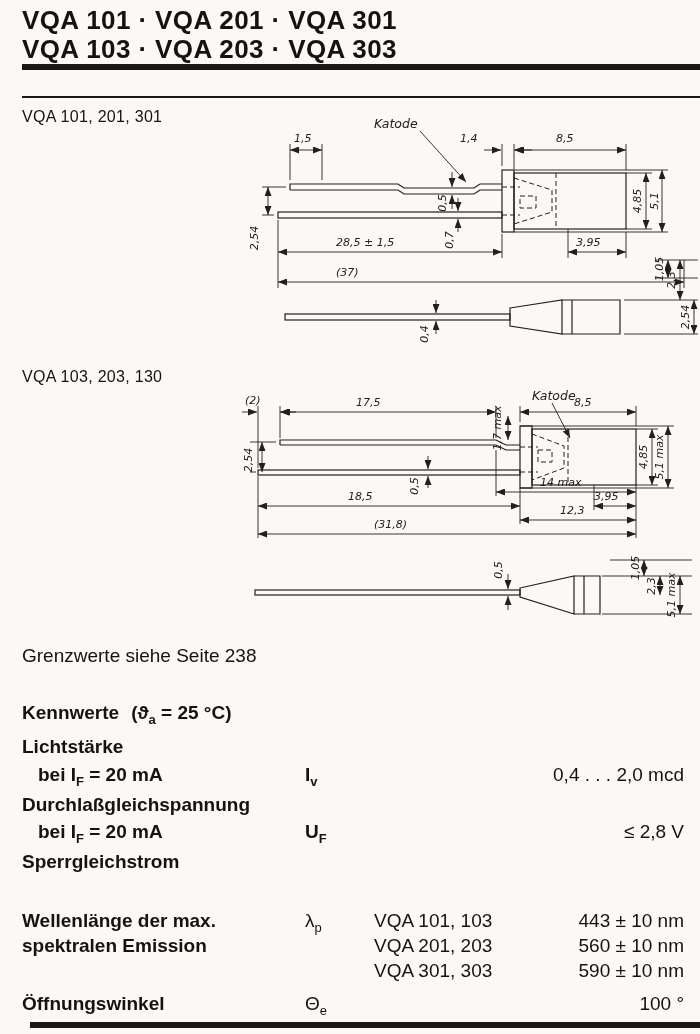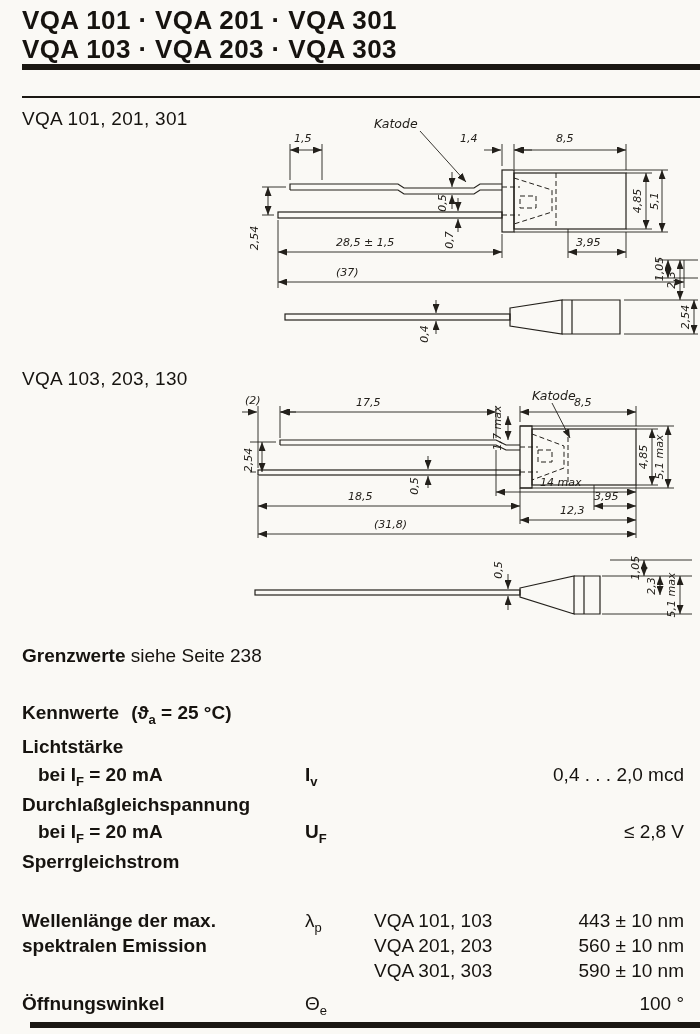--- a/index.html
+++ b/index.html
@@ -8,33 +8,33 @@
     position:relative; width:700px; height:1034px; margin:0 auto;
     background:#faf9f5; color:#16130f; overflow:hidden;
     font-family:"Liberation Sans", sans-serif;
   }
   .hdr { position:absolute; top:6px; left:22px; }
   .h1 { font-weight:bold; font-size:26px; line-height:1.13; letter-spacing:0.4px; }
   .rule-thick { position:absolute; height:6px; background:#1b1813; }
   .rule-top { top:64px; left:22px; right:0; }
   .rule-bottom { top:1022px; left:30px; right:0; }
   .rule-thin { position:absolute; top:96px; left:22px; right:0; height:2px; background:#1b1813; }
-  .dwg-title { position:absolute; left:22px; font-size:19px; letter-spacing:0.3px; }
+  .dwg-title { position:absolute; left:22px; font-size:16px; letter-spacing:0.3px; }
   .t1 { top:108px; }
   .t2 { top:368px; }
   svg.dwg { position:absolute; left:0; }
   #dwg1 { top:110px; }
   #dwg2 { top:388px; }
   .ln  { stroke:#23201b; stroke-width:1.2; fill:none; }
   .dim { stroke:#23201b; stroke-width:0.9; fill:none; }
   .dash{ stroke:#23201b; stroke-width:1; fill:none; stroke-dasharray:5 3; }
   .lbl { font-family:"DejaVu Sans", sans-serif; font-style:italic; font-size:11px; fill:#23201b; }
   .lbl.big { font-size:12.5px; }
   .grenz { position:absolute; top:645px; left:22px; font-size:19px; }
-  .b { font-weight:bold; }
+  .b { font-weight:normal; }
   .kenn { position:absolute; top:702px; left:22px; font-size:19px; font-weight:bold; }
   .kenn .cond { margin-left:12px; }
   .row { position:absolute; left:22px; right:16px; font-size:19px; white-space:nowrap; }
   .row .grp  { font-weight:bold; }
   .row .cond { font-weight:bold; margin-left:16px;text-align:center; }
   .row .sym  { position:absolute; left:283px; font-weight:bold; }
   .row .sym.light { font-weight:normal; }
   .row .types{ position:absolute; left:352px; }
   .row .val  { position:absolute; right:0; }
   sub { font-size:13px; }

